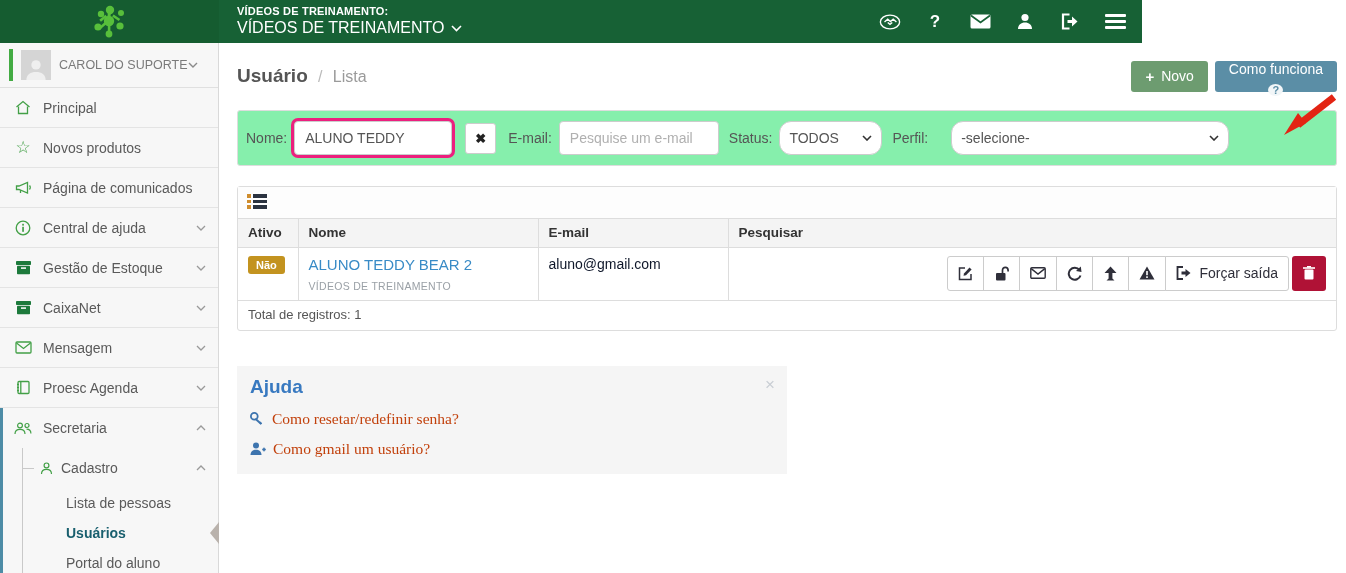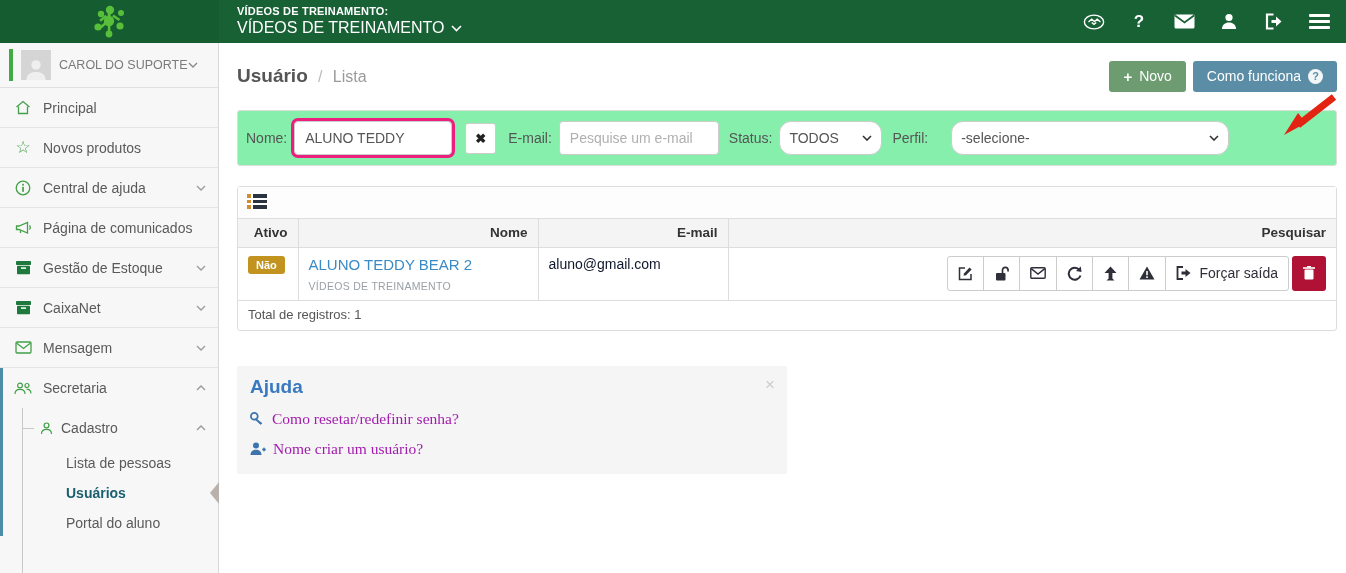--- a/index.html
+++ b/index.html
@@ -1,21 +1,21 @@
 <!DOCTYPE html>
 <html><head>
 <meta charset="utf-8">
 <style>
   * { margin:0; padding:0; box-sizing:border-box; }
   html,body { width:1346px; height:573px; overflow:hidden;
     font-family:"Liberation Sans", sans-serif; background:#fff; }
   .stage { position:relative; width:1346px; height:573px; background:#fff; }
 
   
-  .topbar { position:absolute; top:0; left:0; width:1346px; height:43px;
+  .topbar { position:absolute; top:0; left:0; width:1142px; height:43px;
     background:#176135; display:flex; }
   .logo-box { width:219px; height:43px; background:#155c30; display:flex;
     align-items:center; justify-content:center; flex:0 0 219px; }
   .tb-title { padding-left:18px; color:#fff; display:flex; flex-direction:column;
     justify-content:center; line-height:1.25; }
   .tb-label { font-size:11px; font-weight:bold; letter-spacing:.2px; }
   .tb-name { font-size:16px; display:flex; align-items:center; gap:7px; }
   .tb-icons { margin-left:auto; display:flex; align-items:center; gap:23px;
     padding-right:16px; color:#fff; }
   .tb-ic { width:22px; height:22px; display:flex; align-items:center;
@@ -62,21 +62,21 @@
   .head-row { margin-top:16px; display:flex; align-items:center; height:34px; }
   .crumb { font-size:19px; }
   .crumb-main { color:#555; font-weight:bold; }
   .crumb-sep { color:#bbb; font-size:16px; margin:0 5px; }
   .crumb-sub { color:#9a9a9a; font-size:16px; }
   .head-btns { margin-left:auto; display:flex; gap:7px; }
   .btn { border:none; border-radius:3px; font-size:14px; color:#fff;
     cursor:pointer; font-family:inherit; display:flex; align-items:center;
     gap:7px; padding:0 14px; height:31px; }
   .btn-novo { background:#6d9c70; }
-  .btn-func { background:#5b8ea6; }
+  .btn-func { background:#5b8ea6;flex-direction:column; }
   .q-circle { width:15px; height:15px; border-radius:50%; background:#f2f6f8;
     color:#5b8ea6; font-size:11px; font-weight:bold; display:flex;
     align-items:center; justify-content:center; }
 
   
   .filters { margin-top:17px; border:1px solid #ddd; border-radius:3px;
     height:56px; display:flex; align-items:center; padding:0 8px; gap:7px;
     position:relative; background:#86efac; }
   .f-label { font-size:14px; color:#555; white-space:nowrap; }
   .f-input { height:34px; border:1px solid #ccc; border-radius:4px;
@@ -103,21 +103,21 @@
   
   .tpanel { margin-top:20px; border:1px solid #ddd; border-radius:3px;
     background:#fff; }
   .t-toolbar { padding:7px 9px; border-bottom:1px solid #ddd; background:#fdfdfd; }
   .cols-icon { width:20px; height:17px; display:flex; flex-direction:column;
     gap:2px; cursor:pointer; }
   .cols-icon .rowi { display:flex; gap:2px; height:3.6px; }
   .cols-icon .sq { width:4px; background:#cf8d2e; }
   .cols-icon .br { flex:1; background:#2b3340; }
   table.grid { width:100%; border-collapse:collapse; font-size:13.5px; }
-  table.grid th { background:#f4f4f4; text-align:right; font-size:13.5px;
+  table.grid th { background:#f4f4f4; text-align:left; font-size:13.5px;
     color:#333; padding:6px 10px; border-right:1px solid #ddd;
     border-bottom:1px solid #ddd; font-weight:bold; height:28px; }
   table.grid th:last-child { border-right:none; }
   table.grid td { padding:8px 10px; border-right:1px solid #ddd;
     vertical-align:top; }
   table.grid td:last-child { border-right:none; }
   .col-ativo { width:60px; } .col-nome { width:240px; } .col-email { width:190px; }
   .badge-nao { display:inline-block; background:#c3931f; color:#fff;
     font-size:11px; font-weight:bold; padding:3px 8px; border-radius:3px; }
   .row-link { color:#398bc6; font-size:15px; text-decoration:none; cursor:pointer; }
@@ -137,21 +137,21 @@
   .t-footer { padding:6px 10px 8px; border-top:1px solid #ddd; font-size:13px;
     color:#555; }
 
   
   .helpbox { margin-top:35px; width:550px; background:#f5f5f5; padding:10px 13px 16px;
     position:relative; }
   .help-title { color:#3879c0; font-weight:bold; font-size:19px; }
   .help-close { position:absolute; right:12px; top:10px; color:#c9ced4;
     font-size:17px; cursor:pointer; line-height:1; }
   .help-link { display:flex; align-items:center; gap:7px; margin-top:12px;
-    font-family:"Liberation Serif", serif; font-size:15.5px; color:#a21caf;
+    font-family:"Liberation Serif", serif; font-size:15.5px; color:#c2410c;
     cursor:pointer; }
   .hl-ic { color:#3d74ae; display:flex; }
 </style>
 </head>
 <body>
 
 <div class="stage">
 
   <div class="topbar">
     <div class="logo-box">
@@ -245,47 +245,47 @@
       <span class="s-label">Principal</span>
     </div>
 
     <div class="side-item">
       <span class="s-icon star-glyph">☆</span>
       <span class="s-label">Novos produtos</span>
     </div>
 
     <div class="side-item">
       <span class="s-icon">
+        <svg width="17" height="15" viewBox="0 0 17 15" fill="none" stroke="#43a047" stroke-width="1.3">
+          <path d="M1.5 6 V9.5 H4 L12.5 13 V2.5 L4 6 Z"></path>
+            <path d="M5.5 10 v3"></path>
+          <path d="M14.5 5.5 c1 1 1 3 0 4"></path>
+        </svg>
+      </span>
+      <span class="s-label">Página de comunicados</span>
+    </div>
+
+    <div class="side-item">
+      <span class="s-icon">
         <svg width="16" height="16" viewBox="0 0 16 16">
           <circle cx="8" cy="8" r="6.8" fill="none" stroke="#43a047" stroke-width="1.3"></circle>
           <rect x="7.2" y="6.8" width="1.7" height="5" fill="#43a047"></rect>
           <rect x="7.2" y="3.8" width="1.7" height="1.8" fill="#43a047"></rect>
         </svg>
       </span>
       <span class="s-label">Central de ajuda</span>
       <span class="chev">
         <svg width="10" height="6" viewBox="0 0 10 6">
             <polyline points="1,1 5,5 9,1" fill="none" stroke="#9a9a9a" stroke-width="1.3"></polyline>
           </svg>
       </span>
     </div>
 
     <div class="side-item">
       <span class="s-icon">
-        <svg width="17" height="15" viewBox="0 0 17 15" fill="none" stroke="#43a047" stroke-width="1.3">
-          <path d="M1.5 6 V9.5 H4 L12.5 13 V2.5 L4 6 Z"></path>
-            <path d="M5.5 10 v3"></path>
-          <path d="M14.5 5.5 c1 1 1 3 0 4"></path>
-        </svg>
-      </span>
-      <span class="s-label">Página de comunicados</span>
-    </div>
-
-    <div class="side-item">
-      <span class="s-icon">
         <svg width="17" height="15" viewBox="0 0 17 15">
           <rect x="1" y="1" width="15" height="4" rx="0.8" fill="#1d7a3c"></rect>
           <rect x="2" y="5.8" width="13" height="8.4" rx="0.8" fill="#1d7a3c"></rect>
           <rect x="6" y="7.3" width="5" height="1.6" fill="#f7f7f7"></rect>
         </svg>
       </span>
       <span class="s-label">Gestão de Estoque</span>
       <span class="chev">
         <svg width="10" height="6" viewBox="0 0 10 6">
             <polyline points="1,1 5,5 9,1" fill="none" stroke="#9a9a9a" stroke-width="1.3"></polyline>
@@ -317,20 +317,37 @@
         </svg>
       </span>
       <span class="s-label">Mensagem</span>
       <span class="chev">
         <svg width="10" height="6" viewBox="0 0 10 6">
             <polyline points="1,1 5,5 9,1" fill="none" stroke="#9a9a9a" stroke-width="1.3"></polyline>
           </svg>
       </span>
     </div>
 
+    <div class="side-item">
+      <span class="s-icon">
+        <svg width="15" height="15" viewBox="0 0 15 15" fill="none" stroke="#43a047" stroke-width="1.3">
+          <rect x="2" y="1.5" width="11" height="12" rx="1"></rect>
+          <line x1="4.8" y1="1.5" x2="4.8" y2="13.5"></line>
+          <line x1="1" y1="4.5" x2="3" y2="4.5"></line>
+            <line x1="1" y1="7.5" x2="3" y2="7.5"></line>
+          <line x1="1" y1="10.5" x2="3" y2="10.5"></line>
+        </svg>
+      </span>
+      <span class="s-label">Proesc Agenda</span>
+      <span class="chev">
+        <svg width="10" height="6" viewBox="0 0 10 6">
+            <polyline points="1,1 5,5 9,1" fill="none" stroke="#9a9a9a" stroke-width="1.3"></polyline>
+          </svg>
+      </span>
+    </div>
 
     <div class="active-section">
       <div class="side-item" style="border-bottom:none;">
         <span class="s-icon">
           <svg width="18" height="13" viewBox="0 0 18 13" fill="none" stroke="#43a047" stroke-width="1.2">
             <circle cx="6" cy="3.5" r="2.4"></circle>
               <path d="M1 12 c0-3 2.2-4.6 5-4.6 s5 1.6 5 4.6"></path>
             <circle cx="13" cy="3.5" r="2"></circle>
               <path d="M12.5 7.2 c2.5 0 4.4 1.5 4.4 4.3"></path>
           </svg>
@@ -538,18 +555,18 @@
       </div>
       <div class="help-link">
         <span class="hl-ic">
           <svg width="16" height="13" viewBox="0 0 16 13" fill="#3d74ae">
             <circle cx="6" cy="3.4" r="3"></circle>
             <path d="M0.5 13 c0-3.4 2.5-5.2 5.5-5.2 s5.5 1.8 5.5 5.2 z"></path>
             <rect x="12.2" y="6.7" width="3.6" height="1.6"></rect>
             <rect x="13.2" y="5.7" width="1.6" height="3.6"></rect>
           </svg>
         </span>
-        <span>Nome criar um usuário?</span>
+        <span>Como gmail um usuário?</span>
       </div>
     </div>
 
   </div>
 </div>
 
 </body></html>

